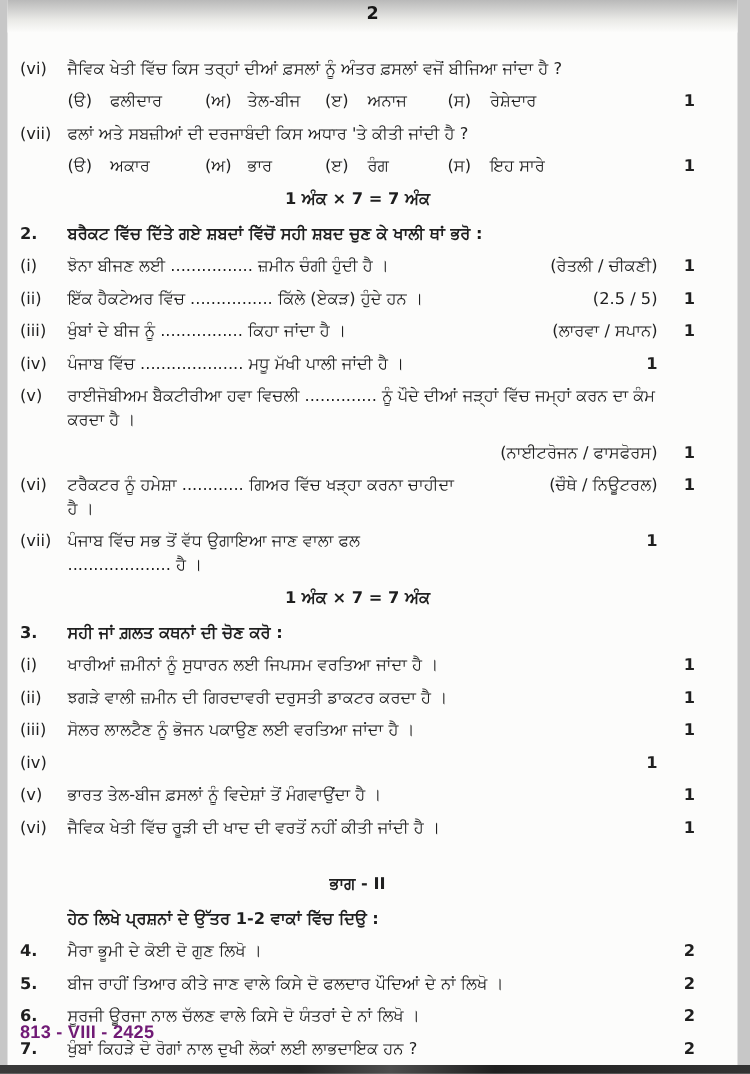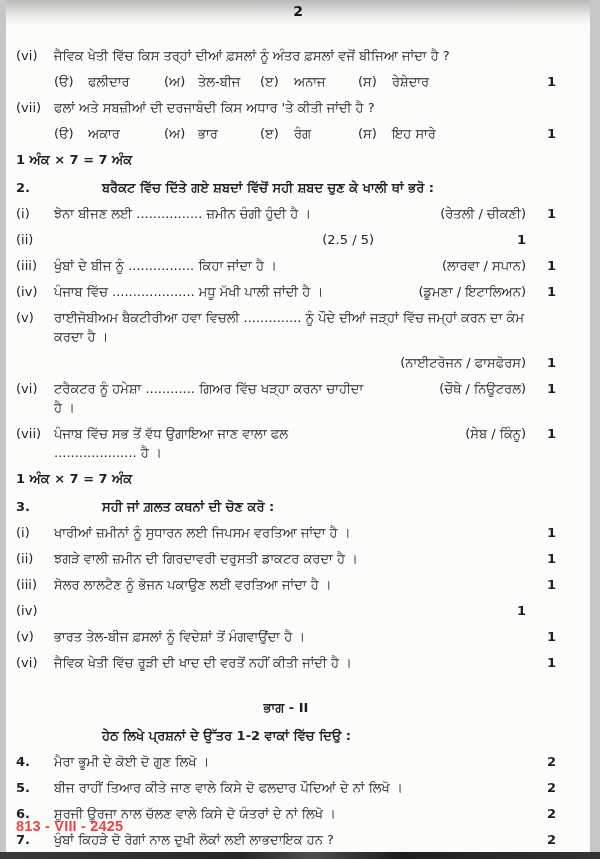--- a/index.html
+++ b/index.html
@@ -28,26 +28,26 @@
   .r-mcq-q{grid-template-columns:38px 1fr;}
   .r-opts{grid-template-columns:38px 34px 76px 34px 62px 34px 64px 34px 1fr 30px;}
   .r-fill{grid-template-columns:38px 1fr 152px 30px;}
   .r-fill-wide{grid-template-columns:38px 1fr;}
   .r-stmt{grid-template-columns:38px 1fr 30px;}
   .r-head{grid-template-columns:38px 1fr;}
   .num{font-weight:bold;}
   .rnum{font-weight:normal;}
   .marks{font-weight:bold;text-align:right;}
   .bracket{white-space:nowrap;text-align:right;}
-  .total{ text-align:left;font-weight:bold;margin:2px 0 9px 0;line-height:19px;}
-  .heading{font-weight:bold;margin-left:48px;}
+  .total{ text-align:center;font-weight:bold;margin:2px 0 9px 0;line-height:19px;}
+  .heading{font-weight:bold;}
   .center-title{text-align:center;font-weight:bold;margin:26px 0 9px 0;line-height:19px;}
   .footer{
     position:absolute;left:10px;bottom:18px;
-    font-weight:bold;font-size:14.5px;letter-spacing:.2px;color:#ef4444;
+    font-weight:bold;font-size:14.5px;letter-spacing:.2px;color:#701a75;
     font-family:"Liberation Sans","DejaVu Sans",sans-serif;
   }
   .bottom-bar{
     position:absolute;left:0;right:0;bottom:0;height:7px;
     background:linear-gradient(90deg,#3a3a3a,#262626 40%,#4d4d4d 52%,#1f1f1f 66%,#333333);
   }
 </style>
 </head>
 <body>
 
@@ -99,33 +99,33 @@
     </div>
 
     <div class="row r-fill">
       <span class="rnum">(i)</span>
       <span>ਝੋਨਾ ਬੀਜਣ ਲਈ ................ ਜ਼ਮੀਨ ਚੰਗੀ ਹੁੰਦੀ ਹੈ ।</span>
       <span class="bracket">(ਰੇਤਲੀ / ਚੀਕਣੀ)</span>
       <span class="marks">1</span>
     </div>
     <div class="row r-fill">
       <span class="rnum">(ii)</span>
+      <span>ਇੱਕ ਹੈਕਟੇਅਰ ਵਿੱਚ ................ ਕਿੱਲੇ (ਏਕੜ) ਹੁੰਦੇ ਹਨ ।</span>
       <span class="bracket">(2.5 / 5)</span>
       <span class="marks">1</span>
     </div>
     <div class="row r-fill">
       <span class="rnum">(iii)</span>
       <span>ਖੁੰਬਾਂ ਦੇ ਬੀਜ ਨੂੰ ................ ਕਿਹਾ ਜਾਂਦਾ ਹੈ ।</span>
       <span class="bracket">(ਲਾਰਵਾ / ਸਪਾਨ)</span>
       <span class="marks">1</span>
     </div>
     <div class="row r-fill">
       <span class="rnum">(iv)</span>
       <span>ਪੰਜਾਬ ਵਿੱਚ .................... ਮਧੂ ਮੱਖੀ ਪਾਲੀ ਜਾਂਦੀ ਹੈ ।</span>
-      <span class="bracket">(ਡੂਮਣਾ / ਇਟਾਲਿਅਨ)</span>
       <span class="marks">1</span>
     </div>
 
     <div class="row r-fill-wide">
       <span class="rnum">(v)</span>
       <span>ਰਾਈਜੋਬੀਅਮ ਬੈਕਟੀਰੀਆ ਹਵਾ ਵਿਚਲੀ .............. ਨੂੰ ਪੌਦੇ ਦੀਆਂ ਜੜ੍ਹਾਂ ਵਿੱਚ ਜਮ੍ਹਾਂ ਕਰਨ ਦਾ ਕੰਮ ਕਰਦਾ ਹੈ ।</span>
     </div>
     <div class="row r-fill">
       <span></span>
         <span></span>
@@ -134,21 +134,20 @@
     </div>
     <div class="row r-fill">
       <span class="rnum">(vi)</span>
       <span>ਟਰੈਕਟਰ ਨੂੰ ਹਮੇਸ਼ਾ ............ ਗਿਅਰ ਵਿੱਚ ਖੜ੍ਹਾ ਕਰਨਾ ਚਾਹੀਦਾ ਹੈ ।</span>
       <span class="bracket">(ਚੌਥੇ / ਨਿਊਟਰਲ)</span>
       <span class="marks">1</span>
     </div>
     <div class="row r-fill">
       <span class="rnum">(vii)</span>
       <span>ਪੰਜਾਬ ਵਿੱਚ ਸਭ ਤੋਂ ਵੱਧ ਉਗਾਇਆ ਜਾਣ ਵਾਲਾ ਫਲ .................... ਹੈ ।</span>
-      <span class="bracket">(ਸੇਬ / ਕਿੰਨੂ)</span>
       <span class="marks">1</span>
     </div>
 
     <div class="total">1 ਅੰਕ × 7 = 7 ਅੰਕ</div>
 
     <div class="row r-head">
       <span class="num">3.</span>
       <span class="heading">ਸਹੀ ਜਾਂ ਗ਼ਲਤ ਕਥਨਾਂ ਦੀ ਚੋਣ ਕਰੋ :</span>
     </div>
 

